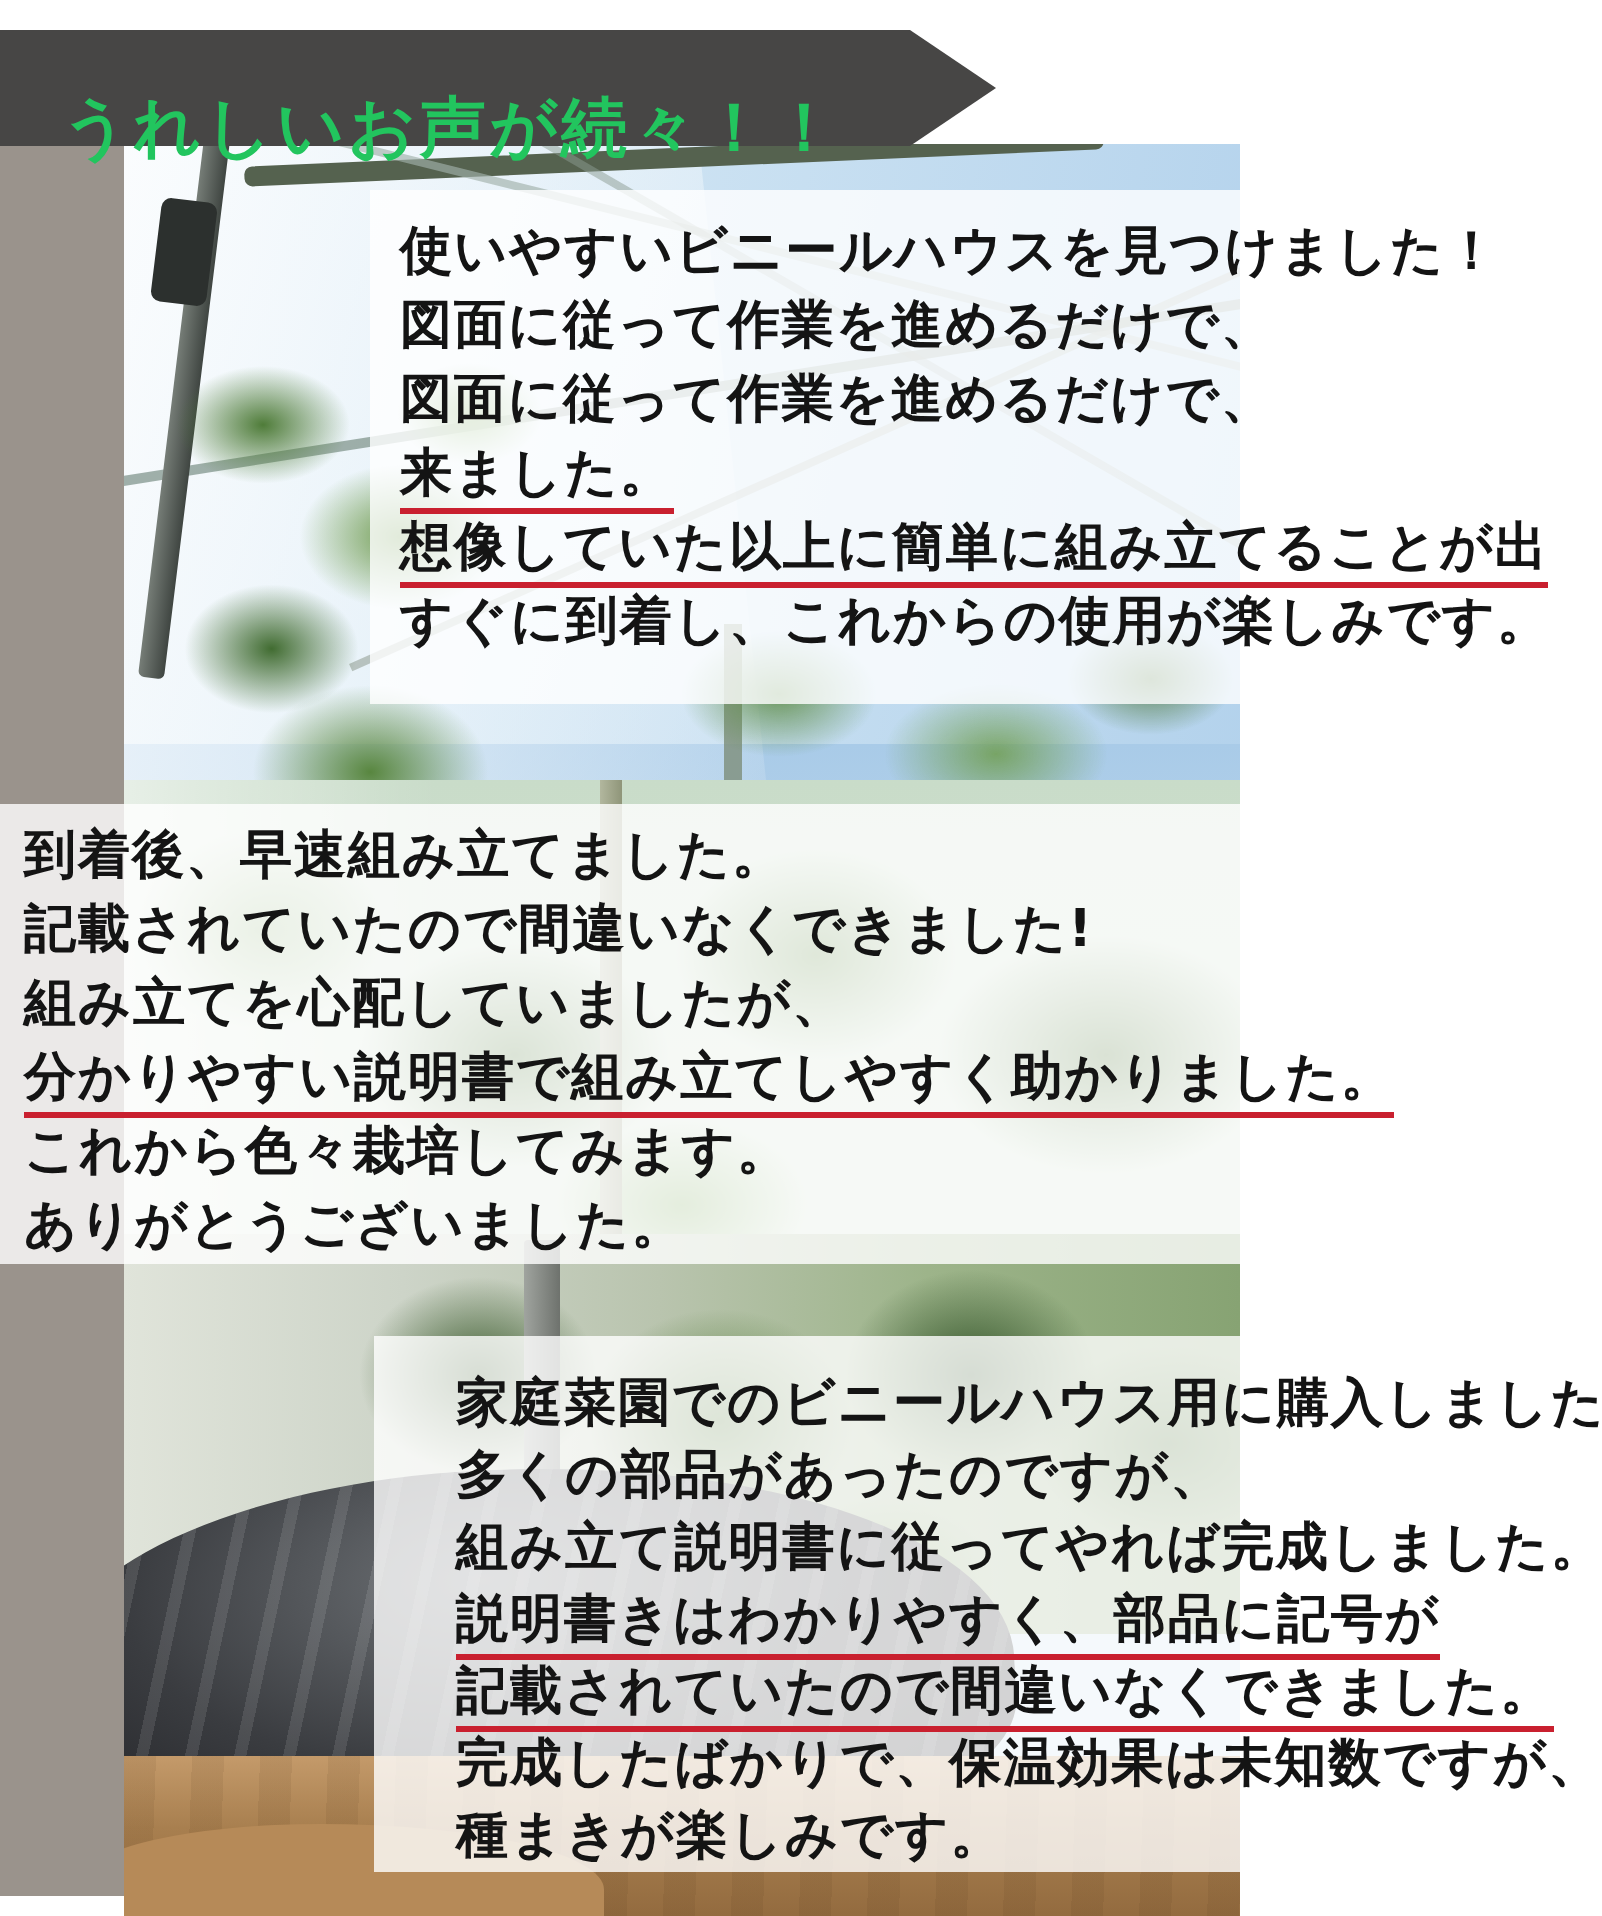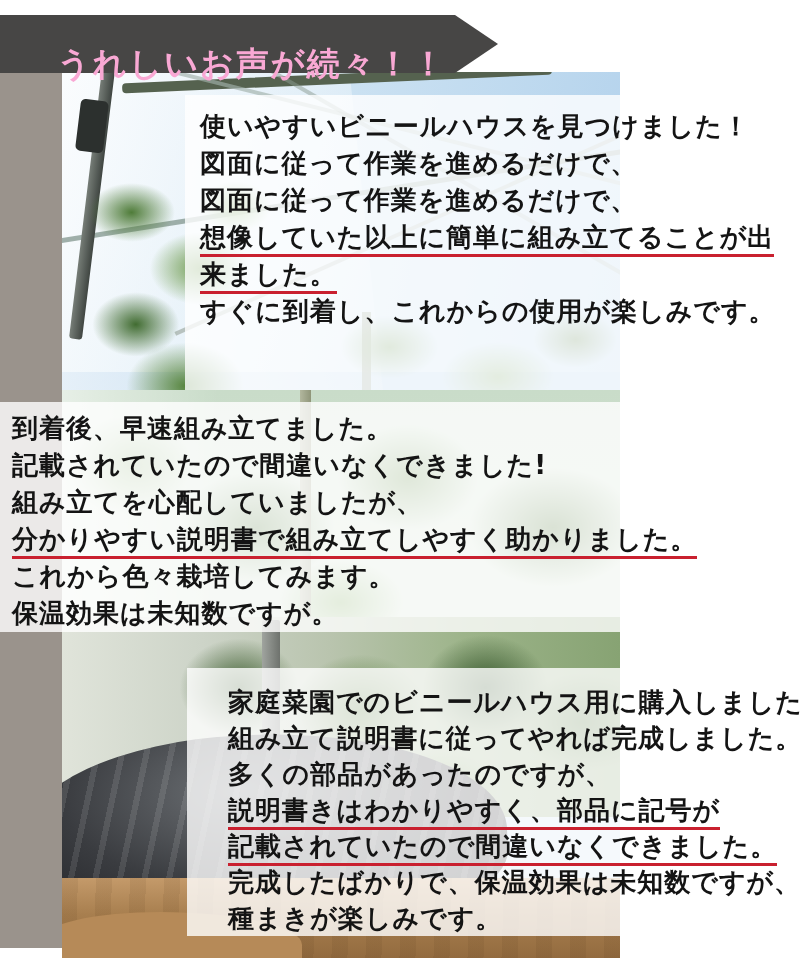--- a/index.html
+++ b/index.html
@@ -6,22 +6,22 @@
   .page{
     position:relative;width:801px;height:958px;overflow:hidden;background:#ffffff;
     font-family:"DejaVu Sans","Liberation Sans",sans-serif;
   }
   
   .banner{
     position:absolute;left:0;top:15px;width:455px;height:58px;background:#474645;
     display:flex;align-items:center;z-index:30;
   }
   .banner-text{
-    color:#f9a8d4;font-size:33px;font-weight:700;letter-spacing:2px;
-    padding-left:57px;white-space:nowrap;margin-top:40px;
+    color:#22c55e;font-size:33px;font-weight:700;letter-spacing:2px;
+    padding-left:31px;white-space:nowrap;margin-top:40px;
   }
   .banner-arrow{
     position:absolute;left:455px;top:15px;width:0;height:0;z-index:30;
     border-top:29px solid transparent;border-bottom:29px solid transparent;
     border-left:43px solid #474645;
   }
   
   .side-strip{
     position:absolute;left:0;top:72px;width:62px;height:876px;background:#9a938c;z-index:5;
   }
@@ -82,21 +82,21 @@
       repeating-linear-gradient(92deg,rgba(60,35,10,0.08) 0 16px,rgba(0,0,0,0) 16px 34px),
       linear-gradient(180deg,#c49a6a 0%,#a87f4f 45%,#936b3f 100%);}
   .ph-dirt-hump{left:-20px;top:840px;width:260px;height:60px;border-radius:50% 60% 0 0;
     background:#b68a58;}
   
   .box{
     position:absolute;background:rgba(255,255,255,0.8);z-index:20;
     color:#141414;font-weight:700;font-size:26px;letter-spacing:1px;white-space:nowrap;
   }
   .box .line{height:37px;line-height:37px;}
-  .box1{left:185px;top:95px;right:0;height:295px;padding:13px 0 0 15px;box-sizing:border-box;}
+  .box1{left:185px;top:95px;right:0;height:257px;padding:13px 0 0 15px;box-sizing:border-box;}
   .box2{left:0;top:390px;width:700px;height:230px;padding:8px 0 0 12px;box-sizing:border-box;margin-top:12px;}
   .box3{left:187px;top:668px;right:0;height:268px;padding:16px 0 0 13px;box-sizing:border-box;}
   .box3 .line{height:36px;line-height:36px;margin-left:28px;}
   .u span{border-bottom:3px solid #c9202f;padding-bottom:2px;}
 </style>
 </head>
 <body>
 
 <div class="page">
 
@@ -128,37 +128,37 @@
     <div class="ph-post"></div>
     <div class="ph-mulch"></div>
     <div class="ph-dirt"></div>
     <div class="ph-dirt-hump"></div>
   </div>
 
   <section class="box box1">
     <div class="line"><span>使いやすいビニールハウスを見つけました！</span></div>
     <div class="line"><span>図面に従って作業を進めるだけで、</span></div>
     <div class="line"><span>図面に従って作業を進めるだけで、</span></div>
+    <div class="line u"><span>来ました。</span></div>
     <div class="line u"><span>想像していた以上に簡単に組み立てることが出</span></div>
-    <div class="line u"><span>来ました。</span></div>
     <div class="line"><span>すぐに到着し、これからの使用が楽しみです。</span></div>
   </section>
 
   <section class="box box2">
     <div class="line"><span>到着後、早速組み立てました。</span></div>
     <div class="line"><span>記載されていたので間違いなくできました!</span></div>
     <div class="line"><span>組み立てを心配していましたが、</span></div>
     <div class="line u"><span>分かりやすい説明書で組み立てしやすく助かりました。</span></div>
     <div class="line"><span>これから色々栽培してみます。</span></div>
-    <div class="line"><span>保温効果は未知数ですが。</span></div>
+    <div class="line"><span>ありがとうございました。</span></div>
   </section>
 
   <section class="box box3">
     <div class="line"><span>家庭菜園でのビニールハウス用に購入しました</span></div>
+    <div class="line"><span>多くの部品があったのですが、</span></div>
     <div class="line"><span>組み立て説明書に従ってやれば完成しました。</span></div>
-    <div class="line"><span>多くの部品があったのですが、</span></div>
     <div class="line u"><span>説明書きはわかりやすく、部品に記号が</span></div>
     <div class="line u"><span>記載されていたので間違いなくできました。</span></div>
     <div class="line"><span>完成したばかりで、保温効果は未知数ですが、</span></div>
     <div class="line"><span>種まきが楽しみです。</span></div>
   </section>
 
 </div>
 
 </body></html>

